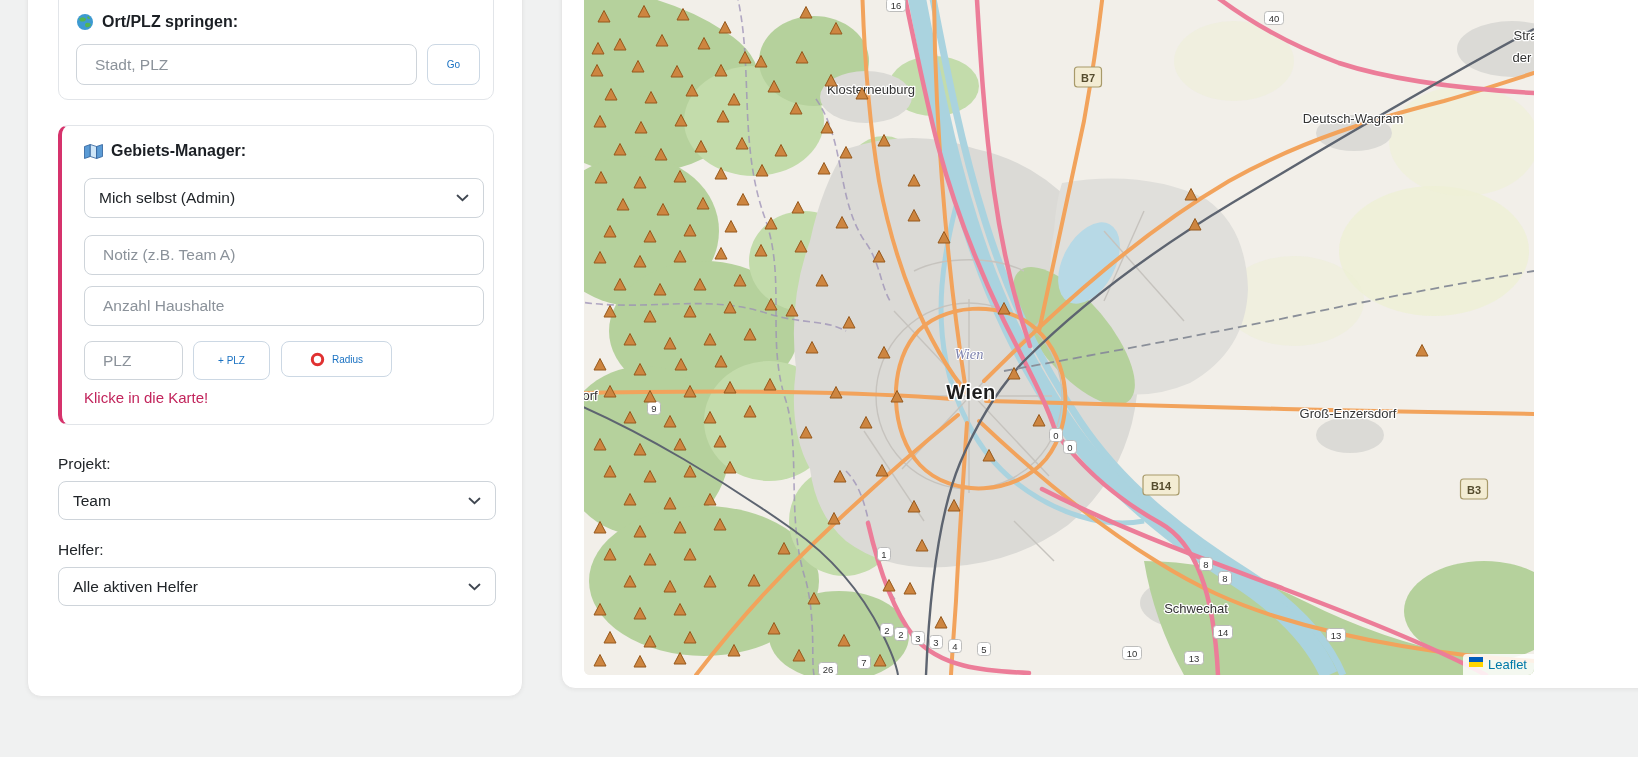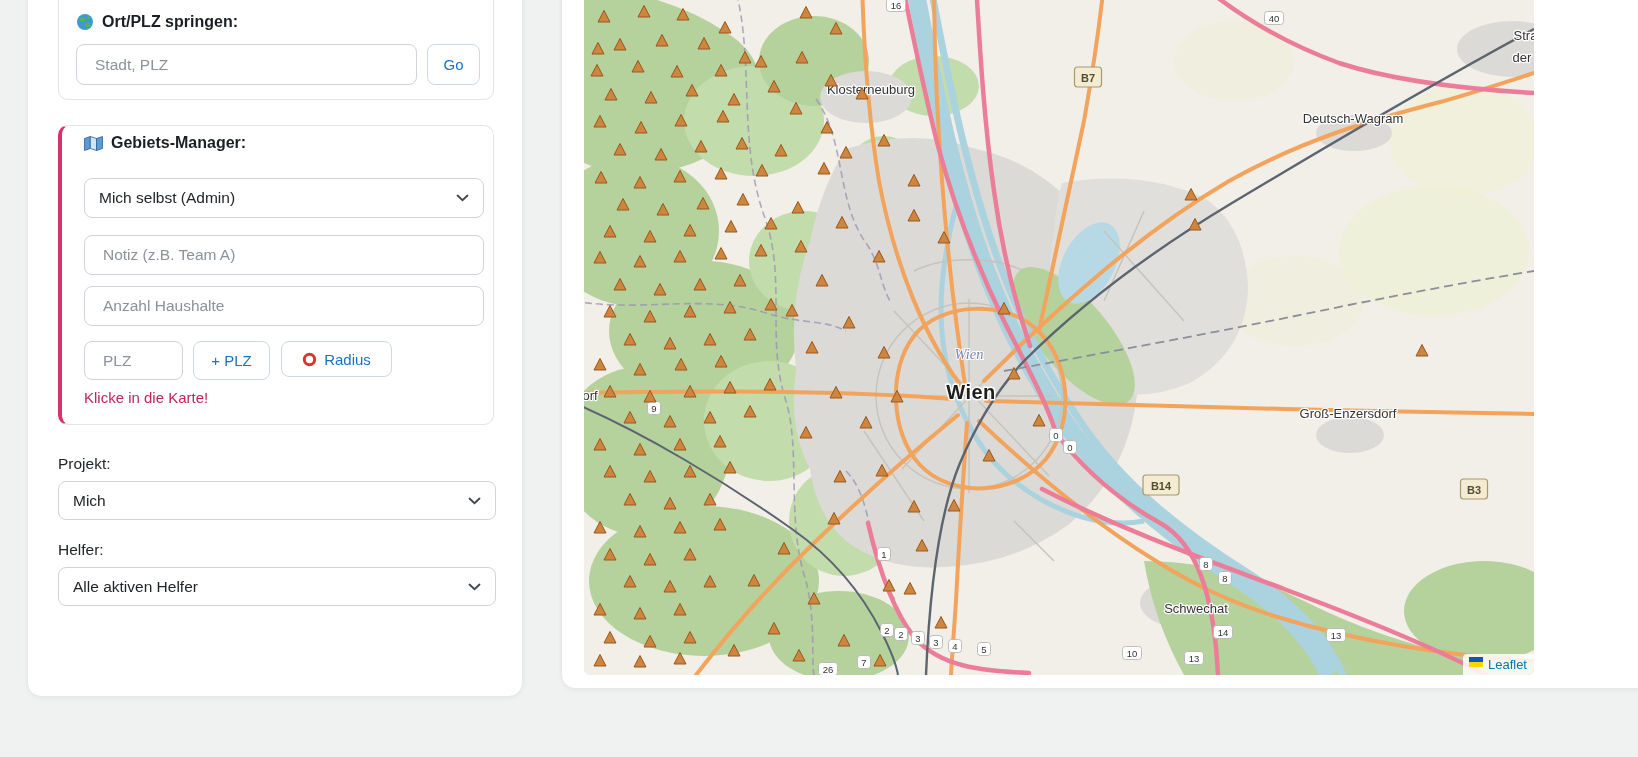--- a/index.html
+++ b/index.html
@@ -21,21 +21,21 @@
                font-size:16px; font-weight:bold; color:#1b1f24; }
   .sub-title svg { display:block; }
 
   .txt-input { position:absolute; border:1px solid #ced4da; border-radius:8px;
                font-size:15.5px; color:#212529; padding:0 18px; background:#fff;
                font-family:"Liberation Sans", sans-serif; outline:none; }
   .txt-input::placeholder { color:#8b929a; }
 
   .btn { position:absolute; display:flex; align-items:center; justify-content:center;
          gap:7px; border:1px solid #ccd8e4; border-radius:8px; background:#fff;
-         color:#1971c2; font-size:15px; cursor:pointer;
+         color:#1971c2; font-size:10px; cursor:pointer;
          font-family:"Liberation Sans", sans-serif; }
 
   .selectbox { position:absolute; display:flex; align-items:center;
                border:1px solid #ced4da; border-radius:8px; background:#fff;
                font-size:15.5px; color:#212529; padding:0 14px; cursor:pointer; }
   .selectbox .chev { margin-left:auto; }
 
   .field-label { position:absolute; font-size:15.5px; color:#212529; }
   #hint { position:absolute; left:22px; top:263px; font-size:15px; color:#c2255c; }
 
@@ -87,21 +87,21 @@
         <path d="M10 10 Q14 9 15 12 Q13 15 10 14 Q8 12 10 10 Z" fill="#53b552"></path>
         <path d="M12 3 Q14 4 14 6 Q12 6 11 5 Z" fill="#53b552"></path>
       </svg>
       <span>Ort/PLZ springen:</span>
     </div>
     <input class="txt-input" style="left: 17px; top: 72px; width: 341px; height: 41px;" placeholder="Stadt, PLZ">
     <button class="btn" style="left:368px; top:72px; width:53px; height:41px;">Go</button>
   </div>
 
   <div id="manager-card" class="subcard">
-    <div class="sub-title" style="left:22px; top:8px;">
+    <div class="sub-title" style="left:22px; top:16px;">
       <svg width="19" height="15" viewBox="0 0 19 15">
         <polygon points="0.5,2.5 6.3,0.5 6.3,12.5 0.5,14.5" fill="#5b9bd5" stroke="#2e6099" stroke-width=".8"></polygon>
         <polygon points="6.3,0.5 12.6,2.5 12.6,14.5 6.3,12.5" fill="#cfe6f8" stroke="#2e6099" stroke-width=".8"></polygon>
         <polygon points="12.6,2.5 18.5,0.5 18.5,12.5 12.6,14.5" fill="#5b9bd5" stroke="#2e6099" stroke-width=".8"></polygon>
       </svg>
       <span>Gebiets-Manager:</span>
     </div>
 
     <div class="selectbox" style="left:22px; top:52px; width:400px; height:40px;">
       <span>Mich selbst (Admin)</span>
@@ -123,21 +123,21 @@
         <circle cx="7.5" cy="7.5" r="5.2" fill="#fff" stroke="#e03131" stroke-width="3"></circle>
       </svg>
       <span>Radius</span>
     </button>
 
     <div id="hint">Klicke in die Karte!</div>
   </div>
 
   <div class="field-label" style="left:30px; top:494px;">Projekt:</div>
   <div class="selectbox" style="left:30px; top:520px; width:438px; height:39px;">
-    <span>Mich</span>
+    <span>Team</span>
     <svg class="chev" width="13" height="8" viewBox="0 0 13 8">
       <polyline points="1.5,1.5 6.5,6.2 11.5,1.5" fill="none" stroke="#3f4650" stroke-width="1.8" stroke-linecap="round"></polyline>
     </svg>
   </div>
 
   <div class="field-label" style="left:30px; top:580px;">Helfer:</div>
   <div class="selectbox" style="left:30px; top:606px; width:438px; height:39px;">
     <span>Alle aktiven Helfer</span>
     <svg class="chev" width="13" height="8" viewBox="0 0 13 8">
       <polyline points="1.5,1.5 6.5,6.2 11.5,1.5" fill="none" stroke="#3f4650" stroke-width="1.8" stroke-linecap="round"></polyline>

